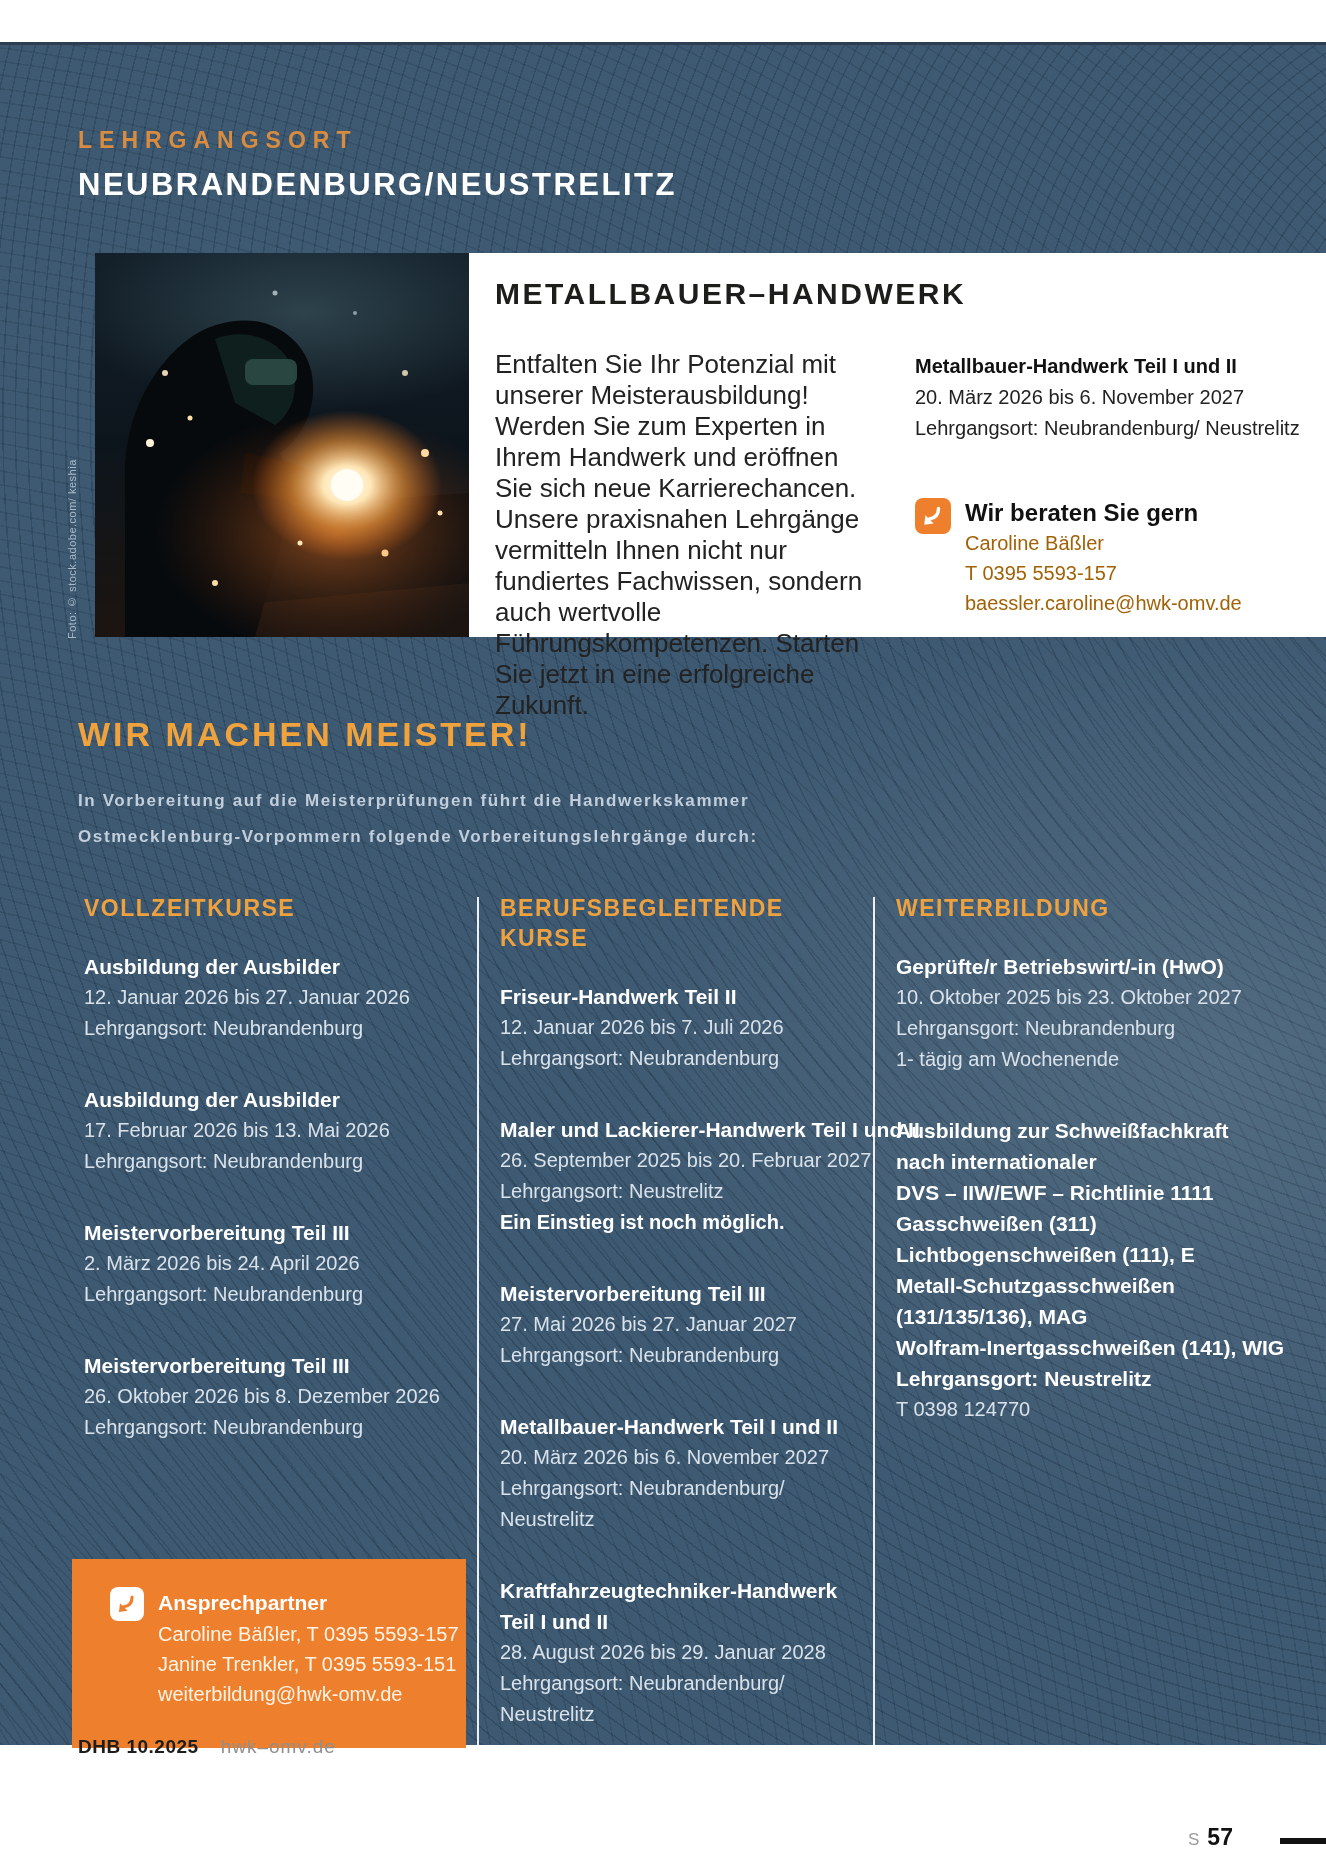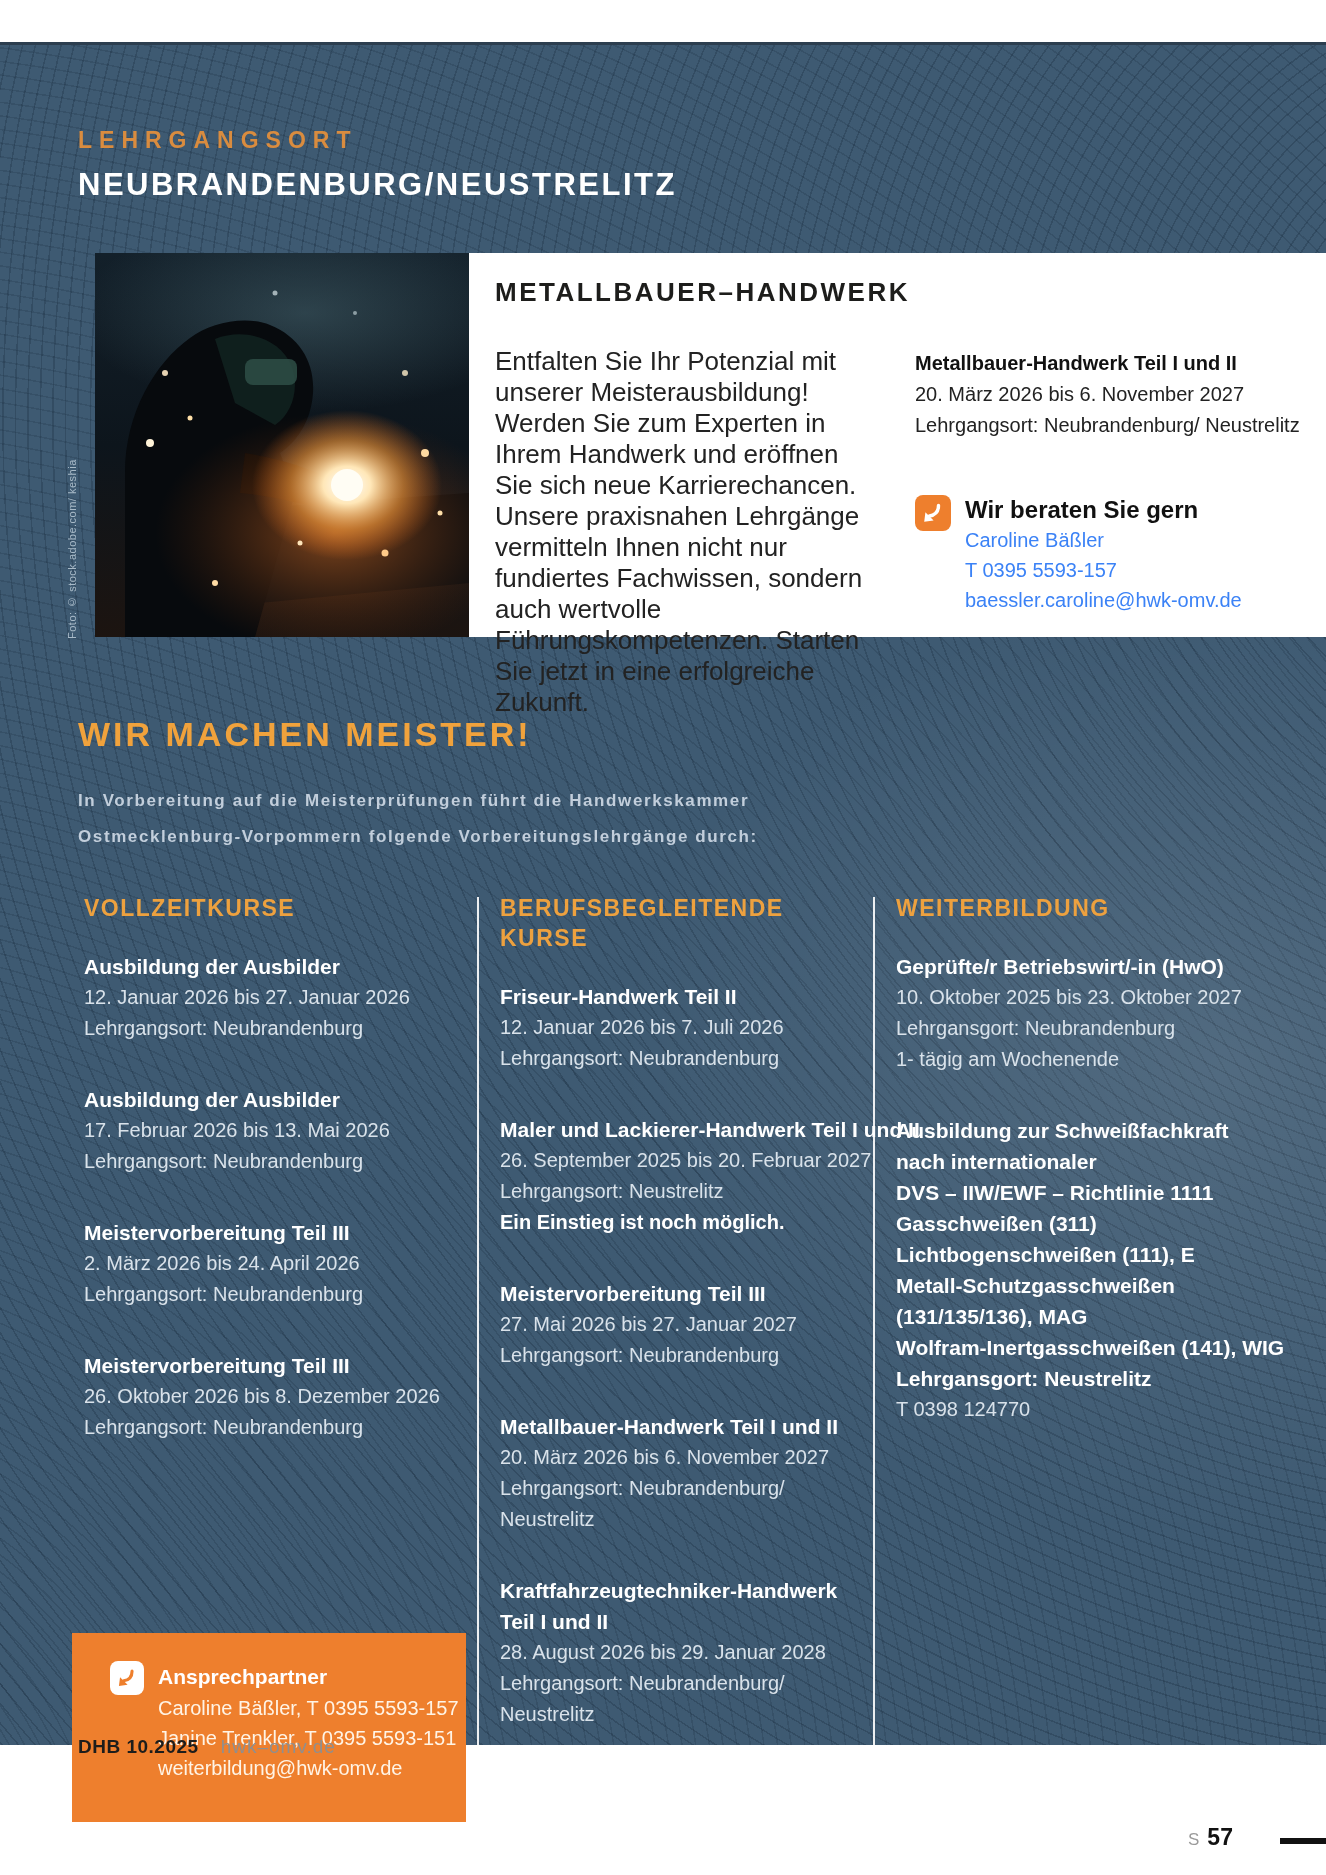--- a/index.html
+++ b/index.html
@@ -34,36 +34,36 @@
     color:#a8bac8;font-size:11px;letter-spacing:0.5px;text-align:left;
   }
   .hero-photo{
     position:absolute;left:95px;top:208px;width:374px;height:384px;overflow:hidden;
   }
   .white-box{
     position:absolute;left:469px;top:208px;width:857px;height:384px;background:#ffffff;
     box-sizing:border-box;padding:24px 30px 0 26px;color:#1d1d1b;
   }
   .white-box h2{
-    margin:0 0 38px 0;font-size:26px;font-weight:800;letter-spacing:2.5px;color:#1d1d1b;
+    margin:0 0 38px 0;font-size:30px;font-weight:800;letter-spacing:2.5px;color:#1d1d1b;
   }
   .box-cols{position:relative;}
   .box-paragraph{
     margin:0;width:378px;font-size:26px;line-height:31px;color:#222;text-align:left;
   }
   .box-info{position:absolute;left:420px;top:2px;width:410px;}
   .course-title{font-weight:700;font-size:20px;line-height:31px;color:#111;}
   .course-line{font-size:20px;line-height:31px;color:#222;white-space:nowrap;}
   .advice{display:flex;margin-top:54px;}
   .advice-icon{
     width:36px;height:36px;border-radius:8px;background:#ee7f2d;flex:0 0 36px;
     display:flex;align-items:center;justify-content:center;margin-right:14px;
   }
   .advice-texts .adv-head{font-weight:700;font-size:24px;line-height:30px;color:#111;}
-  .advice-texts .adv-line{font-size:20px;line-height:30px;color:#3b82f6;white-space:nowrap;}
+  .advice-texts .adv-line{font-size:20px;line-height:30px;color:#a16207;white-space:nowrap;}
   
   .meister-title{
     position:absolute;left:78px;top:670px;margin:0;
     color:#f0a23c;font-size:34px;font-weight:800;letter-spacing:3px;text-align:center;
   }
   .meister-sub{
     position:absolute;left:78px;top:738px;
     color:#c2cedb;font-size:17px;line-height:36px;letter-spacing:1.6px;white-space:nowrap;font-weight:bold;
   }
   
@@ -80,21 +80,21 @@
   .t-line{color:#ffffff;font-weight:700;font-size:21px;line-height:31px;white-space:nowrap;}
   .d-line{color:#d9e2ea;font-size:20px;line-height:31px;white-space:nowrap;}
   .n-line{color:#ffffff;font-weight:700;font-size:20px;line-height:31px;white-space:nowrap;}
   .divider{
     position:absolute;top:852px;width:2px;height:888px;background:rgba(255,255,255,0.9);
   }
   .divider-1{left:477px;}
   .divider-2{left:873px;}
   
   .orange-box{
-    position:absolute;left:72px;top:1588px;width:394px;height:189px;background:#ee7f2d;
+    position:absolute;left:72px;top:1514px;width:394px;height:189px;background:#ee7f2d;
     box-sizing:border-box;padding:28px 20px 0 38px;
   }
   .ob-row{display:flex;}
   .ob-icon{
     width:34px;height:34px;border-radius:8px;background:#ffffff;flex:0 0 34px;
     display:flex;align-items:center;justify-content:center;margin-right:14px;
   }
   .ob-head{color:#ffffff;font-weight:700;font-size:21px;line-height:32px;}
   .ob-line{color:#fff4e6;font-size:20px;line-height:30px;white-space:nowrap;}
   

